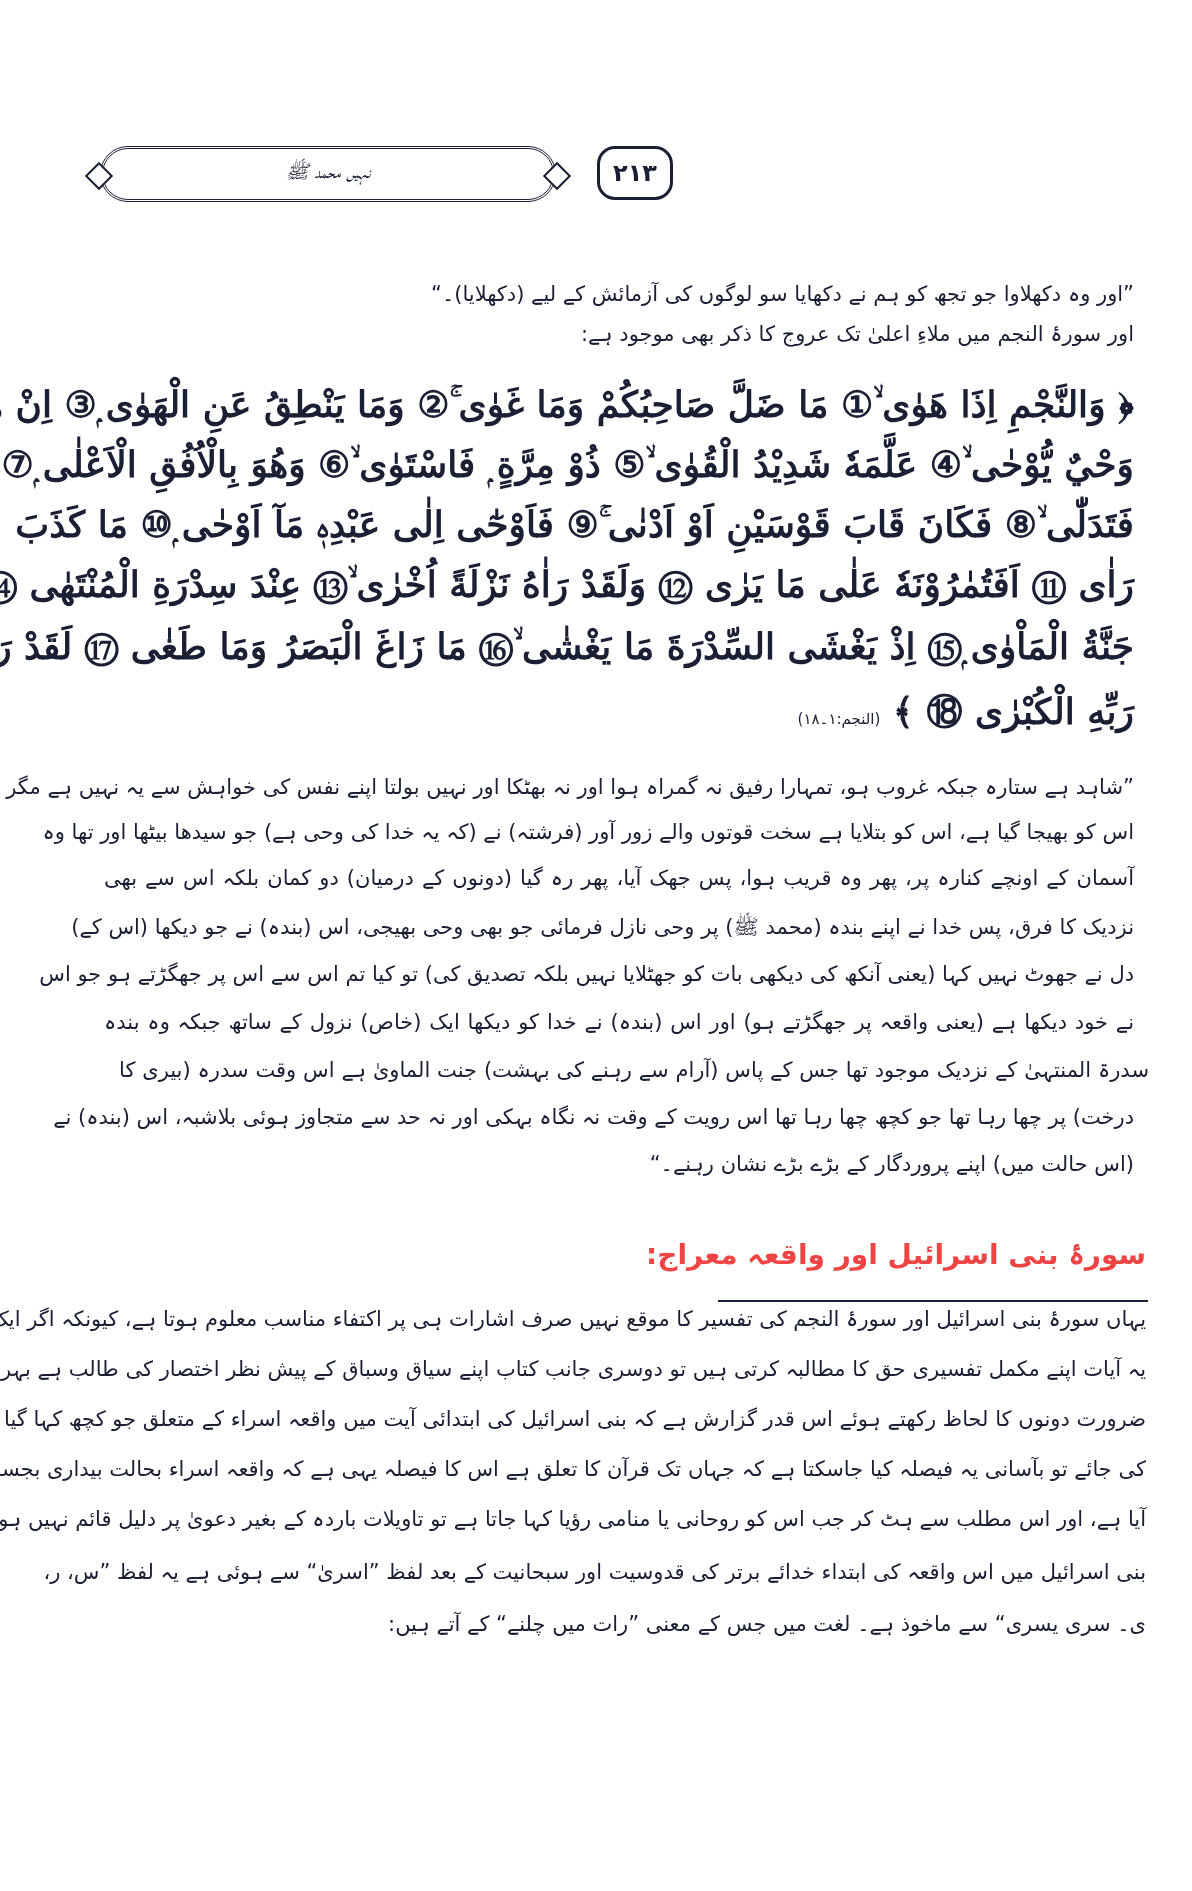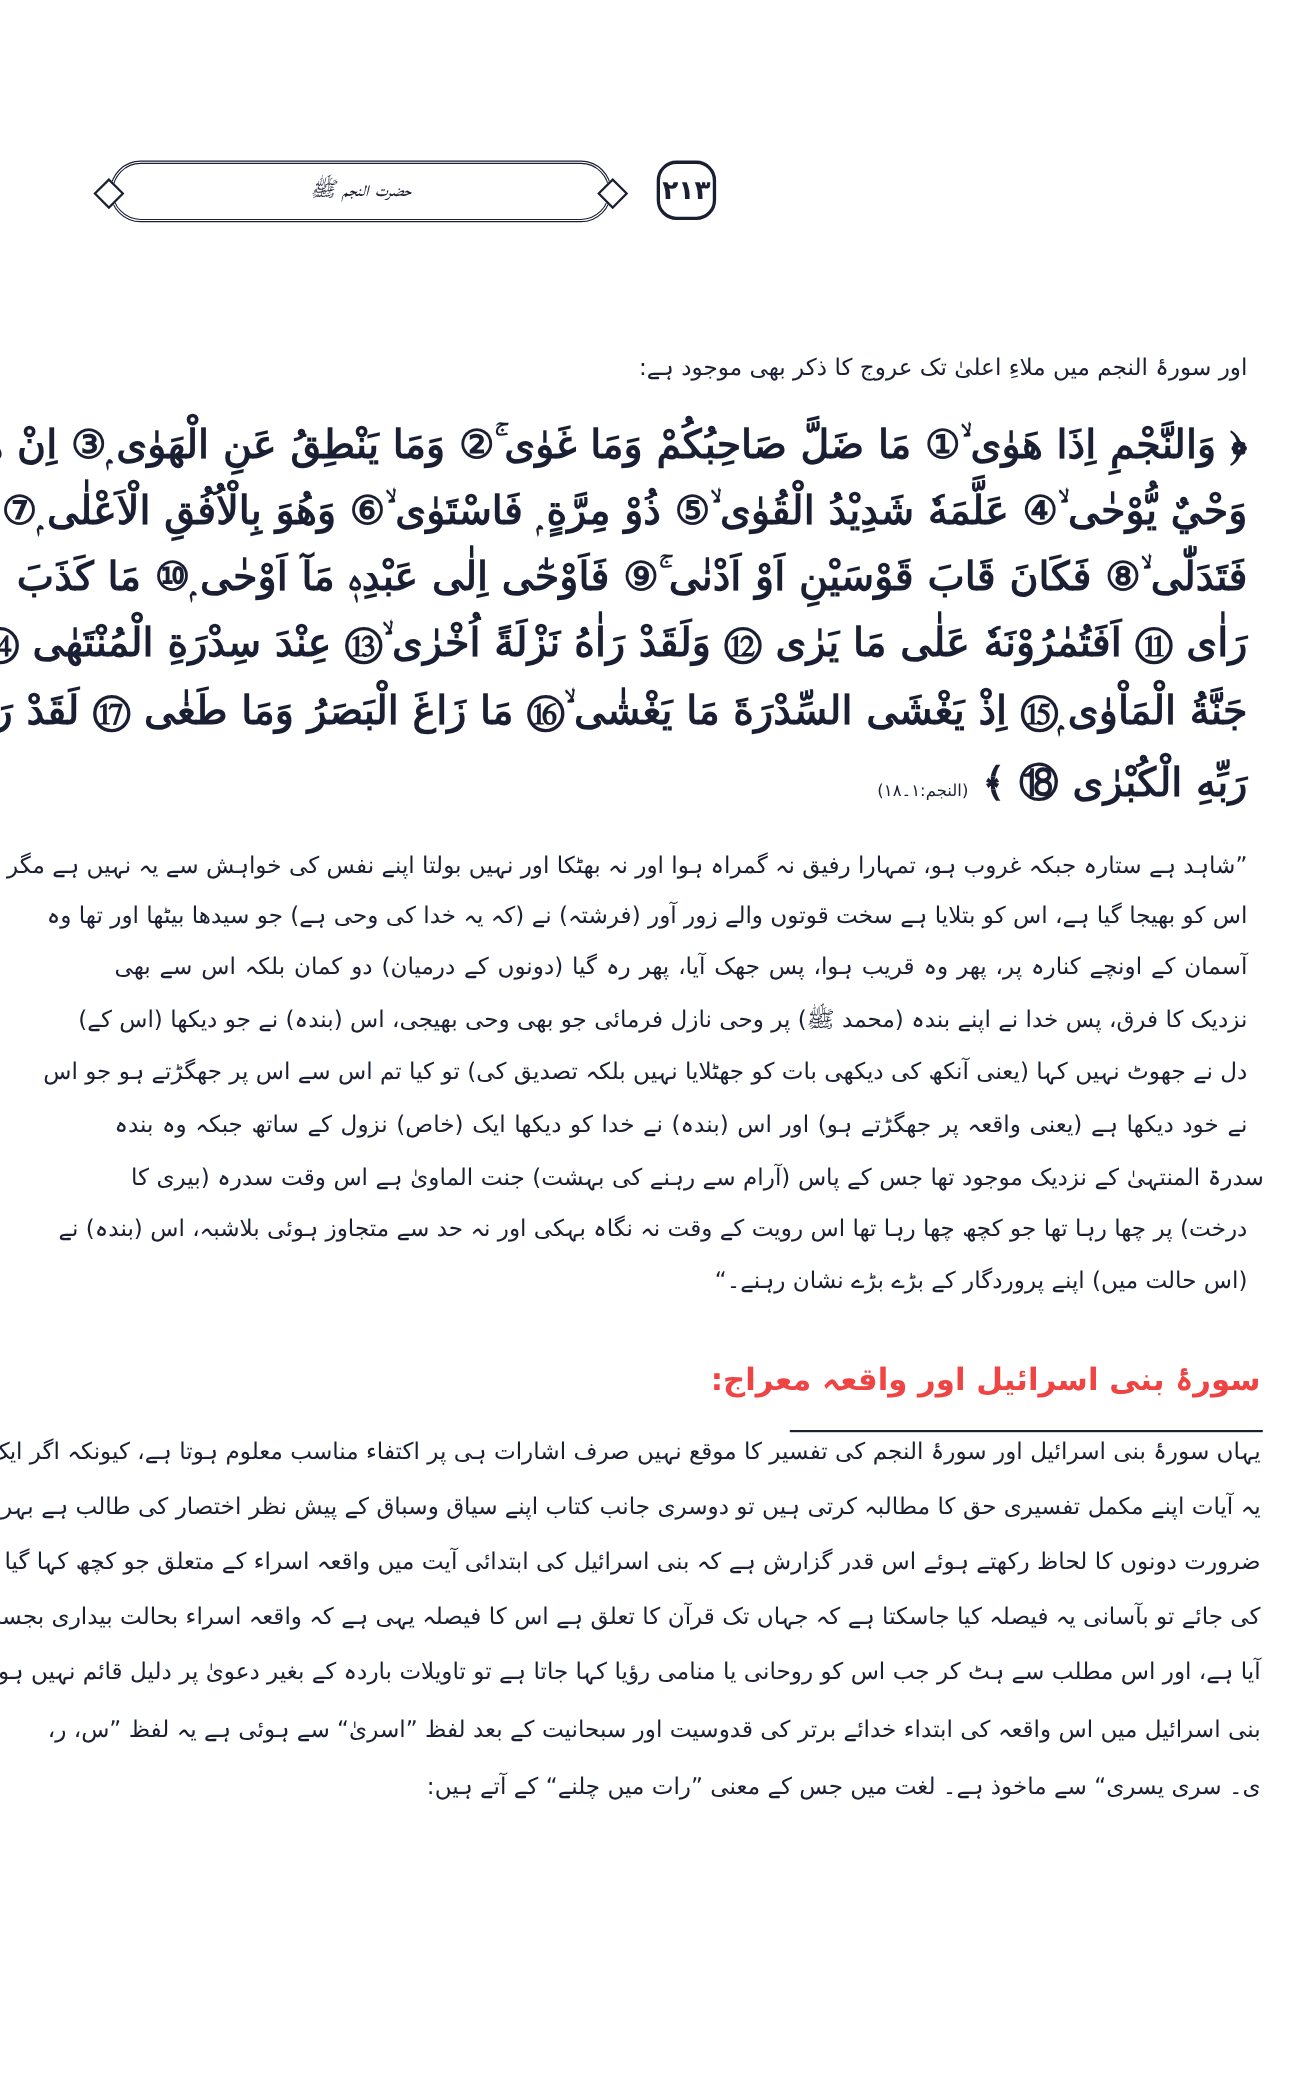--- a/index.html
+++ b/index.html
@@ -60,21 +60,21 @@
     .cartouche-text {
       font-family: "DejaVu Serif", serif;
       font-style: italic;
       font-size: 19px;
       color: #1b1f33;
     }
     .page-number {
       position: absolute;
       left: 519px;
       top: 4px;
-      width: 54px;
+      width: 76px;
       height: 54px;
       border: 3px solid #1b1f33;
       border-radius: 18px;
       box-sizing: border-box;
       display: flex;
       align-items: center;
       justify-content: center;
       font-family: "DejaVu Sans", sans-serif;
       font-weight: bold;
       font-size: 24px;
@@ -123,25 +123,26 @@
       background: #1b1f33;
     }
   </style>
 </head>
 <body>
 
 <div class="page">
 
   <div class="header">
     <div class="cartouche cartouche-left">
-      <span class="cartouche-text">حضرت النجم ﷺ</span>
+      <span class="cartouche-text">نہیں محمد ﷺ</span>
     </div>
     <div class="page-number">۲۱۳</div>
   </div>
 
+  <div class="line urdu last" style="top:282px; right:58px; width:700px;">”اور وہ دکھلاوا جو تجھ کو ہم نے دکھایا سو لوگوں کی آزمائش کے لیے (دکھلایا)۔“</div>
   <div class="line urdu last" style="top:322px; right:58px; width:700px;">اور سورۂ النجم میں ملاءِ اعلیٰ تک عروج کا ذکر بھی موجود ہے:</div>
 
   <div>
     <div class="line quran" style="top:383px; right:58px; width:1030px;">﴿ وَالنَّجْمِ اِذَا هَوٰى ۙ① مَا ضَلَّ صَاحِبُكُمْ وَمَا غَوٰى ۚ② وَمَا يَنْطِقُ عَنِ الْهَوٰى ۭ③ اِنْ هُوَ اِلَّا</div>
     <div class="line quran" style="top:443px; right:58px; width:1030px;">وَحْيٌ يُّوْحٰى ۙ④ عَلَّمَهٗ شَدِيْدُ الْقُوٰى ۙ⑤ ذُوْ مِرَّةٍ ۭ فَاسْتَوٰى ۙ⑥ وَهُوَ بِالْاُفُقِ الْاَعْلٰى ۭ⑦ ثُمَّ دَنَا</div>
     <div class="line quran" style="top:503px; right:58px; width:1030px;">فَتَدَلّٰى ۙ⑧ فَكَانَ قَابَ قَوْسَيْنِ اَوْ اَدْنٰى ۚ⑨ فَاَوْحٰٓى اِلٰى عَبْدِهٖ مَآ اَوْحٰى ۭ⑩ مَا كَذَبَ الْفُؤَادُ مَا</div>
     <div class="line quran" style="top:563px; right:58px; width:1030px;">رَاٰى ⑪ اَفَتُمٰرُوْنَهٗ عَلٰى مَا يَرٰى ⑫ وَلَقَدْ رَاٰهُ نَزْلَةً اُخْرٰى ۙ⑬ عِنْدَ سِدْرَةِ الْمُنْتَهٰى ⑭ عِنْدَهَا</div>
     <div class="line quran" style="top:625px; right:58px; width:1030px;">جَنَّةُ الْمَاْوٰى ۭ⑮ اِذْ يَغْشَى السِّدْرَةَ مَا يَغْشٰى ۙ⑯ مَا زَاغَ الْبَصَرُ وَمَا طَغٰى ⑰ لَقَدْ رَاٰى مِنْ اٰيٰتِ</div>
     <div class="line quran" style="top:688px; right:58px; width:400px; text-align:right; text-align-last:right;">
       <span>رَبِّهِ الْكُبْرٰى ⑱ ﴾</span>

